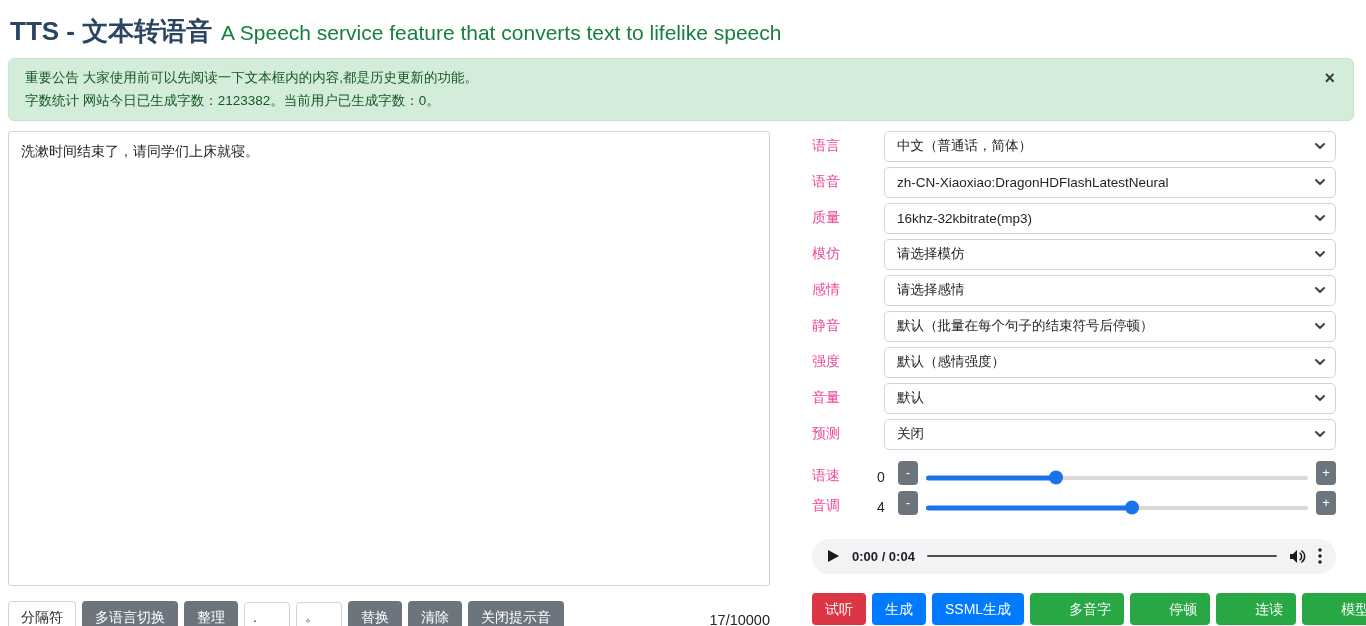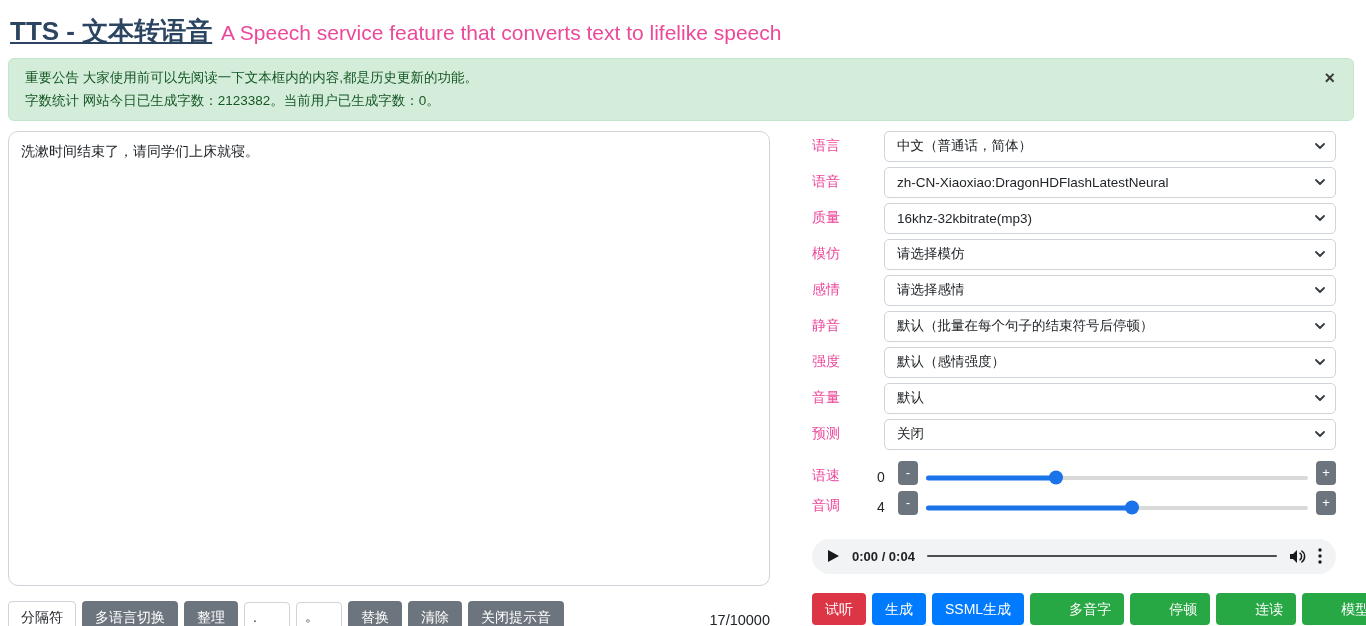--- a/index.html
+++ b/index.html
@@ -4,41 +4,41 @@
 <style>
   * { box-sizing: border-box; }
   html,body { margin:0; padding:0; background:#fff; }
   body {
     font-family: "Liberation Sans", "DejaVu Sans", sans-serif;
     width:1366px; height:626px; overflow:hidden;
     padding:8px 12px 0 8px; color:#212529;
   }
   
   .page-title { margin:2px 0 10px 2px; line-height:1.2; color:#2b4560; }
-  .page-title .zh { font-size:26px; font-weight:bold;text-decoration:underline; }
-  .page-title .en { font-size:21px; font-weight:400; color:#ec4899; }
+  .page-title .zh { font-size:26px; font-weight:bold; }
+  .page-title .en { font-size:21px; font-weight:400; color:#15803d; }
   
   .notice {
     position:relative; background:#d4edda; border:1px solid #c3e6cb; color:#155724;
     border-radius:6px; padding:8px 40px 8px 16px; font-size:13.5px; line-height:1.65;
     margin-bottom:10px;
   }
   .notice b { font-weight:normal; }
   .notice .close-x {
     position:absolute; top:6px; right:14px; border:0; background:transparent;
     font-size:18px; font-weight:bold; color:#3a3a3a; cursor:pointer; line-height:1;
     padding:4px;
   }
   
   .main { display:flex; gap:42px; }
   .left-col { width:762px; display:flex; flex-direction:column; }
   .right-col { width:524px; display:flex; flex-direction:column; }
   
   textarea.editor {
-    width:100%; height:455px; resize:none; border:1px solid #ced4da; border-radius:10px;
+    width:100%; height:455px; resize:none; border:1px solid #ced4da; border-radius:3px;
     padding:8px 12px; font-size:14px; color:#212529; outline:none;
     font-family: "Liberation Sans", "DejaVu Sans", sans-serif; line-height:1.6;
   }
   .editor-toolbar { display:flex; align-items:center; gap:6px; margin-top:15px; }
   .btn {
     border:1px solid transparent; border-radius:4px; font-size:14px; line-height:1.45;
     padding:5px 12px; cursor:pointer; white-space:nowrap;
     font-family: "Liberation Sans", "DejaVu Sans", sans-serif;
   }
   .btn-light { background:#fff; border-color:#ced4da; color:#212529; }

